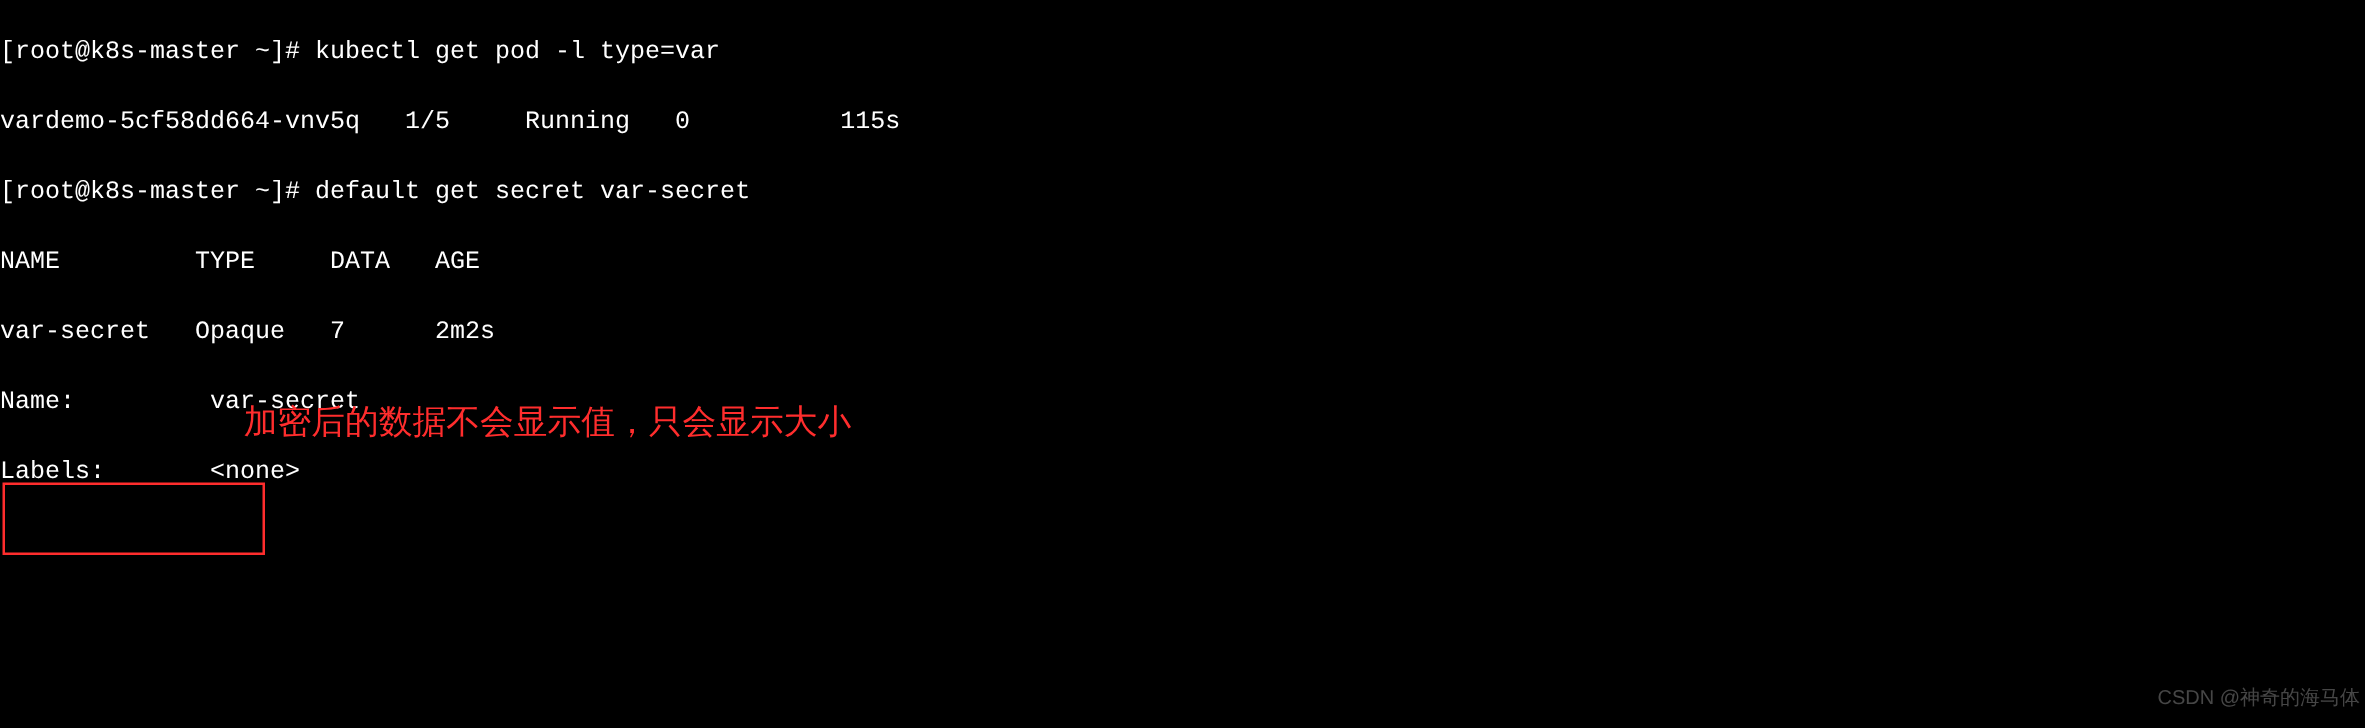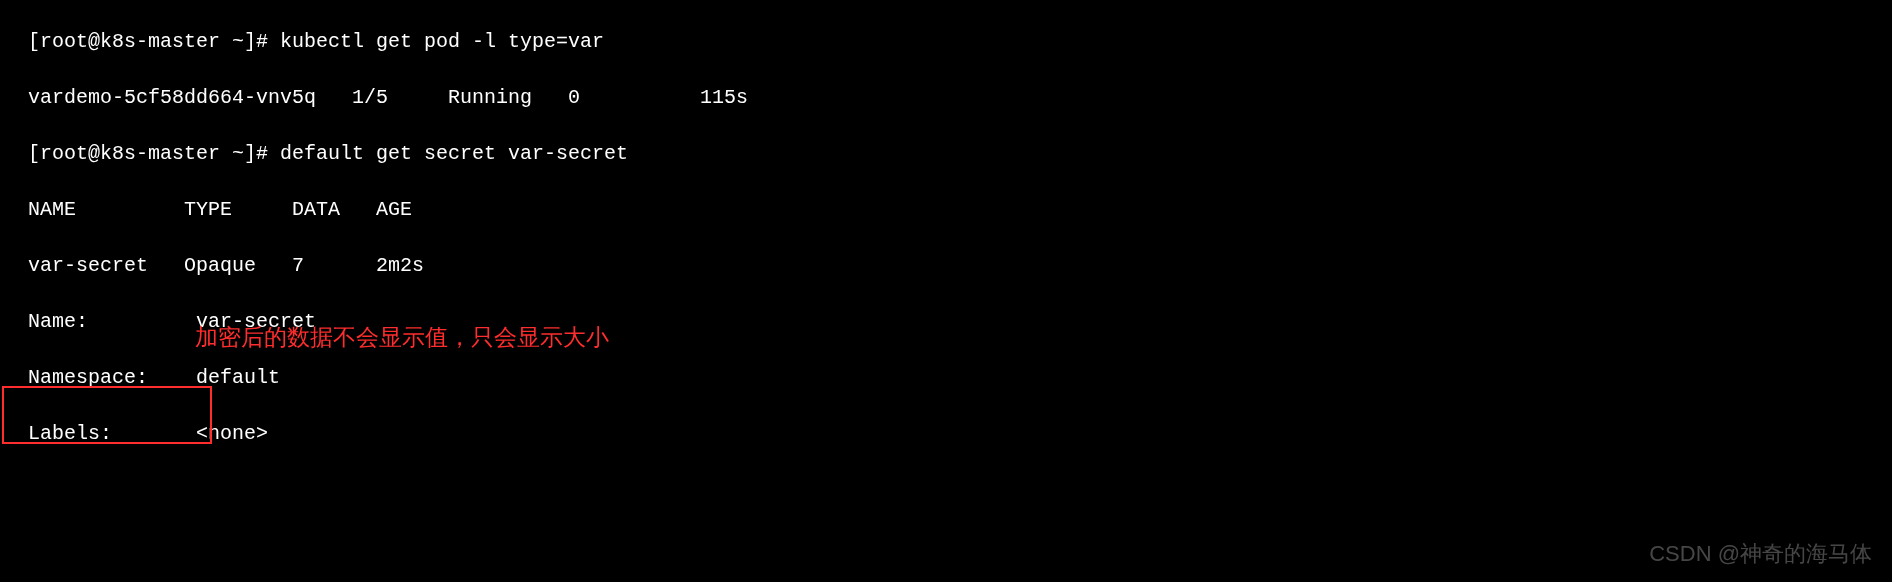--- a/index.html
+++ b/index.html
@@ -17,54 +17,52 @@
       height: 582px;
       position: relative;
       overflow: hidden;
     }
     .terminal {
       padding: 0;
       white-space: pre;
     }
     .line {
       white-space: pre;
-      padding-left: 28px;
     }
     .annotation {
       position: absolute;
       color: #ff2d2d;
-      font-family: Liberation Serif, serif;
-      font-size: 23px;
+      font-family: Liberation Mono, monospace;
+      font-size: 27px;
       font-weight: 400;
     }
     .red-box {
       position: absolute;
       border: 2px solid #ff2d2d;
       pointer-events: none;
     }
     .watermark {
       position: absolute;
-      right: 20px;
+      right: 4px;
       bottom: 12px;
       color: rgba(200,200,200,0.35);
       font-family: sans-serif;
-      font-size: 22px;
+      font-size: 16px;
     }
   </style>
 </head>
 <body>
 
 <div class="terminal">
 <div class="line"><span>[root@k8s-master ~]# </span><span>kubectl get pod -l type=var</span></div>
 <div class="line">vardemo-5cf58dd664-vnv5q   1/5     Running   0          115s</div>
 <div class="line"><span>[root@k8s-master ~]# </span><span>default get secret var-secret</span></div>
 <div class="line">NAME         TYPE     DATA   AGE</div>
 <div class="line">var-secret   Opaque   7      2m2s</div>
 <div class="line">Name:         var-secret</div>
-<div class="line">Namespace:    default</div>
 <div class="line">Labels:       &lt;none&gt;</div>
 
 
 
 
 
 
 
 
 

